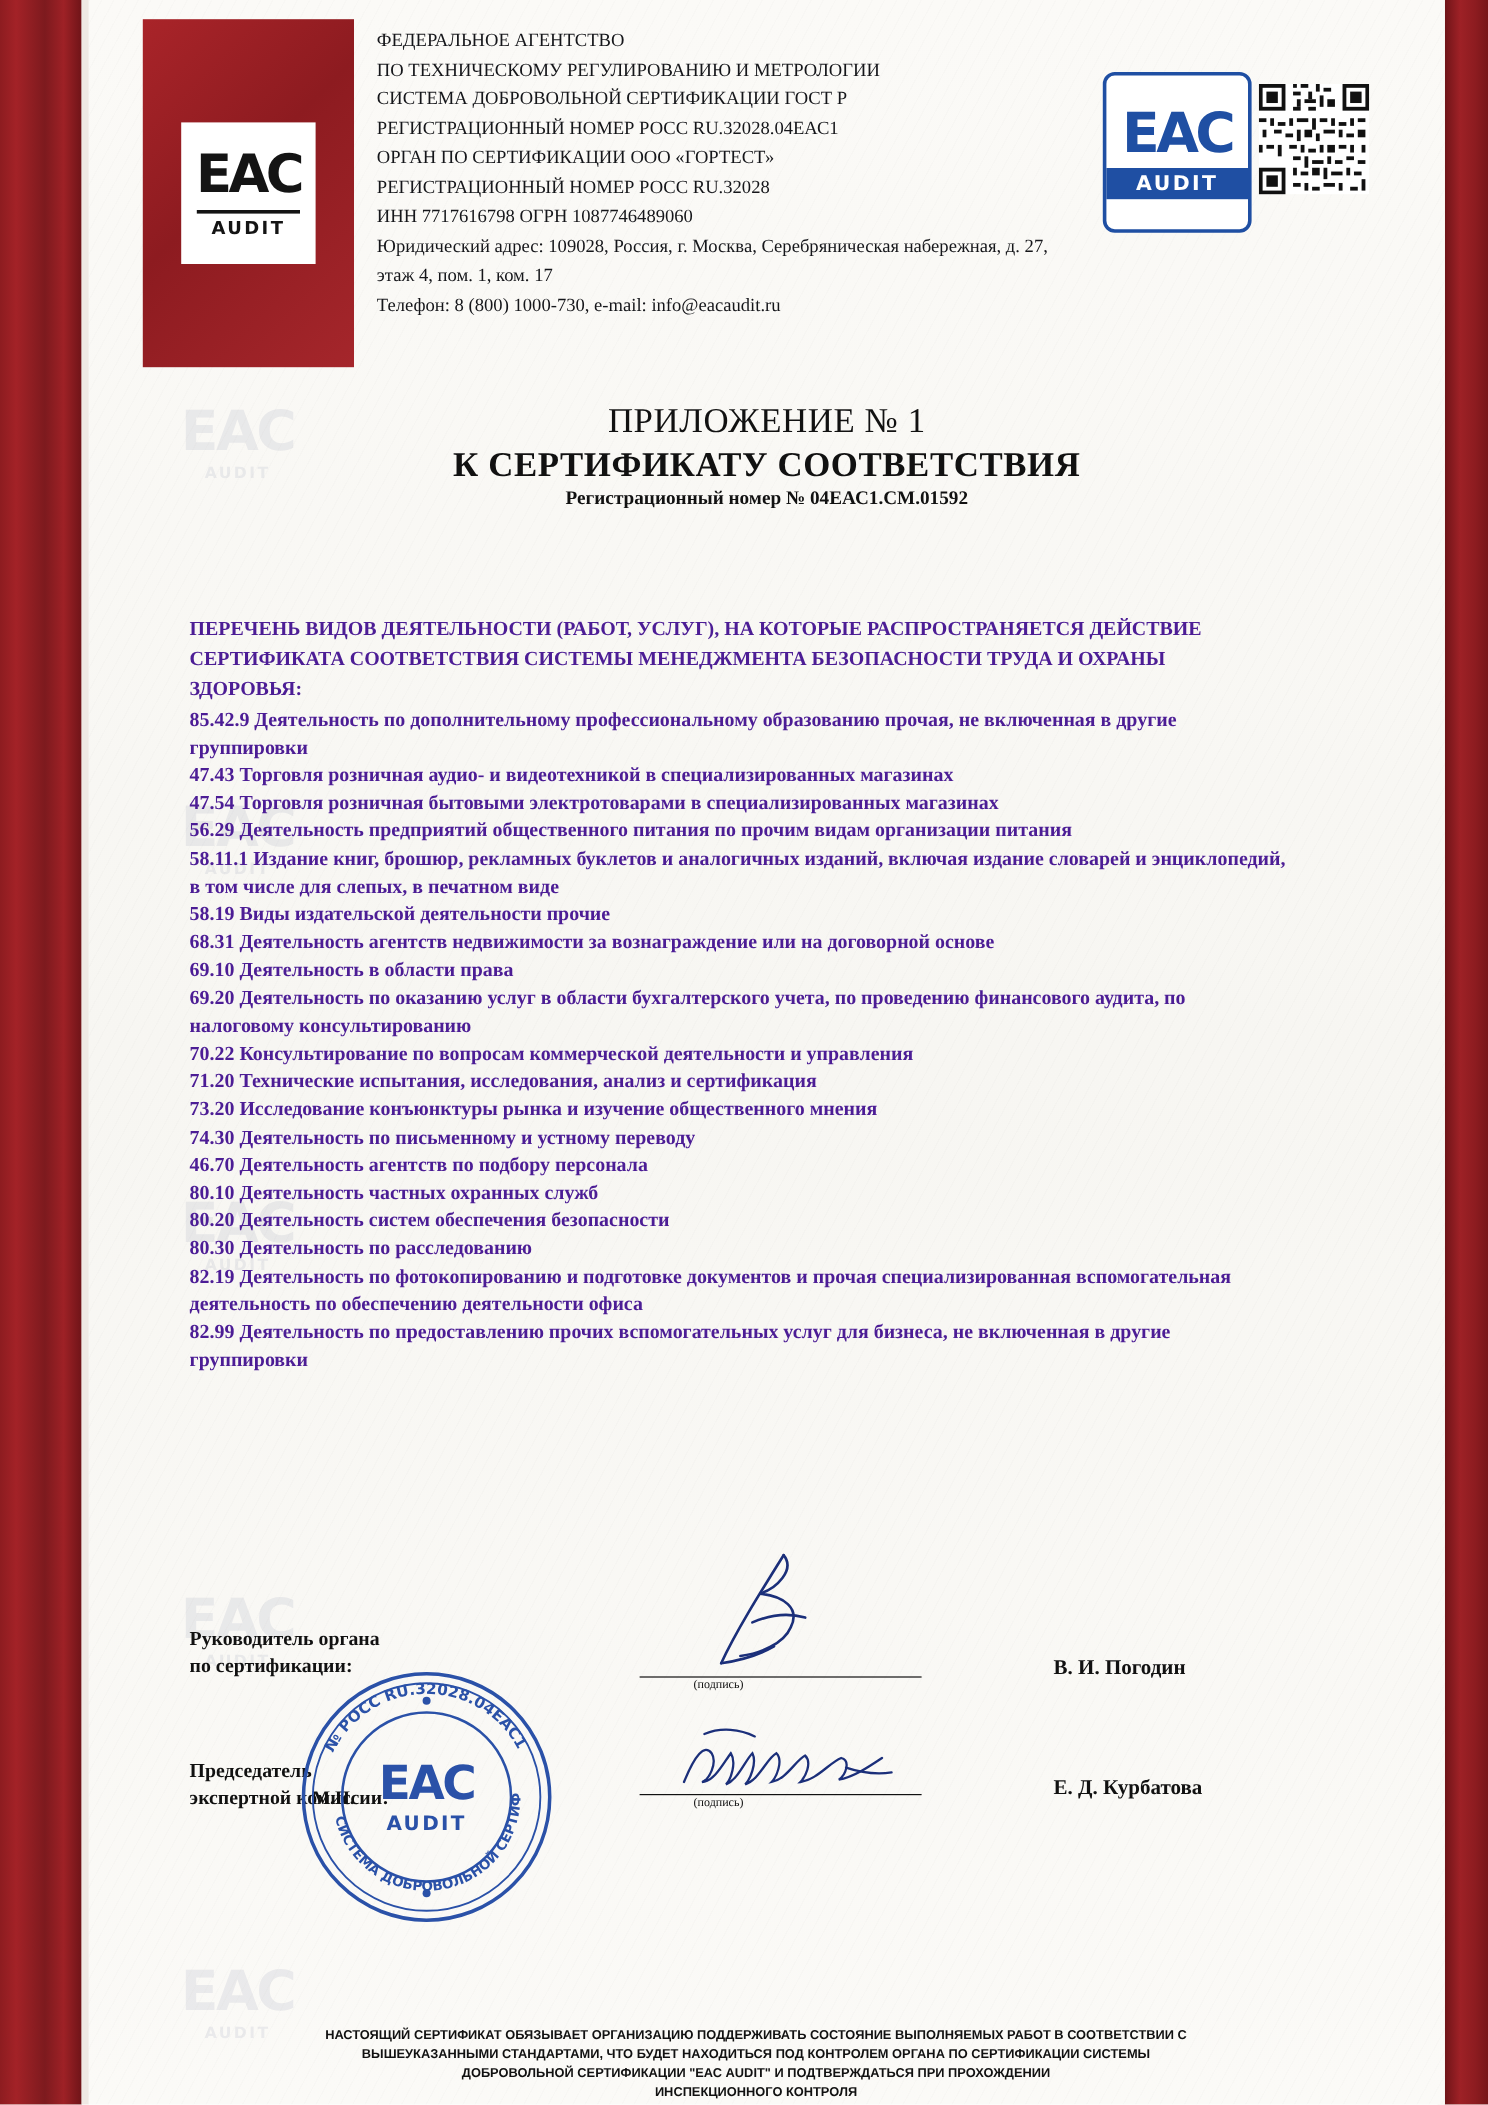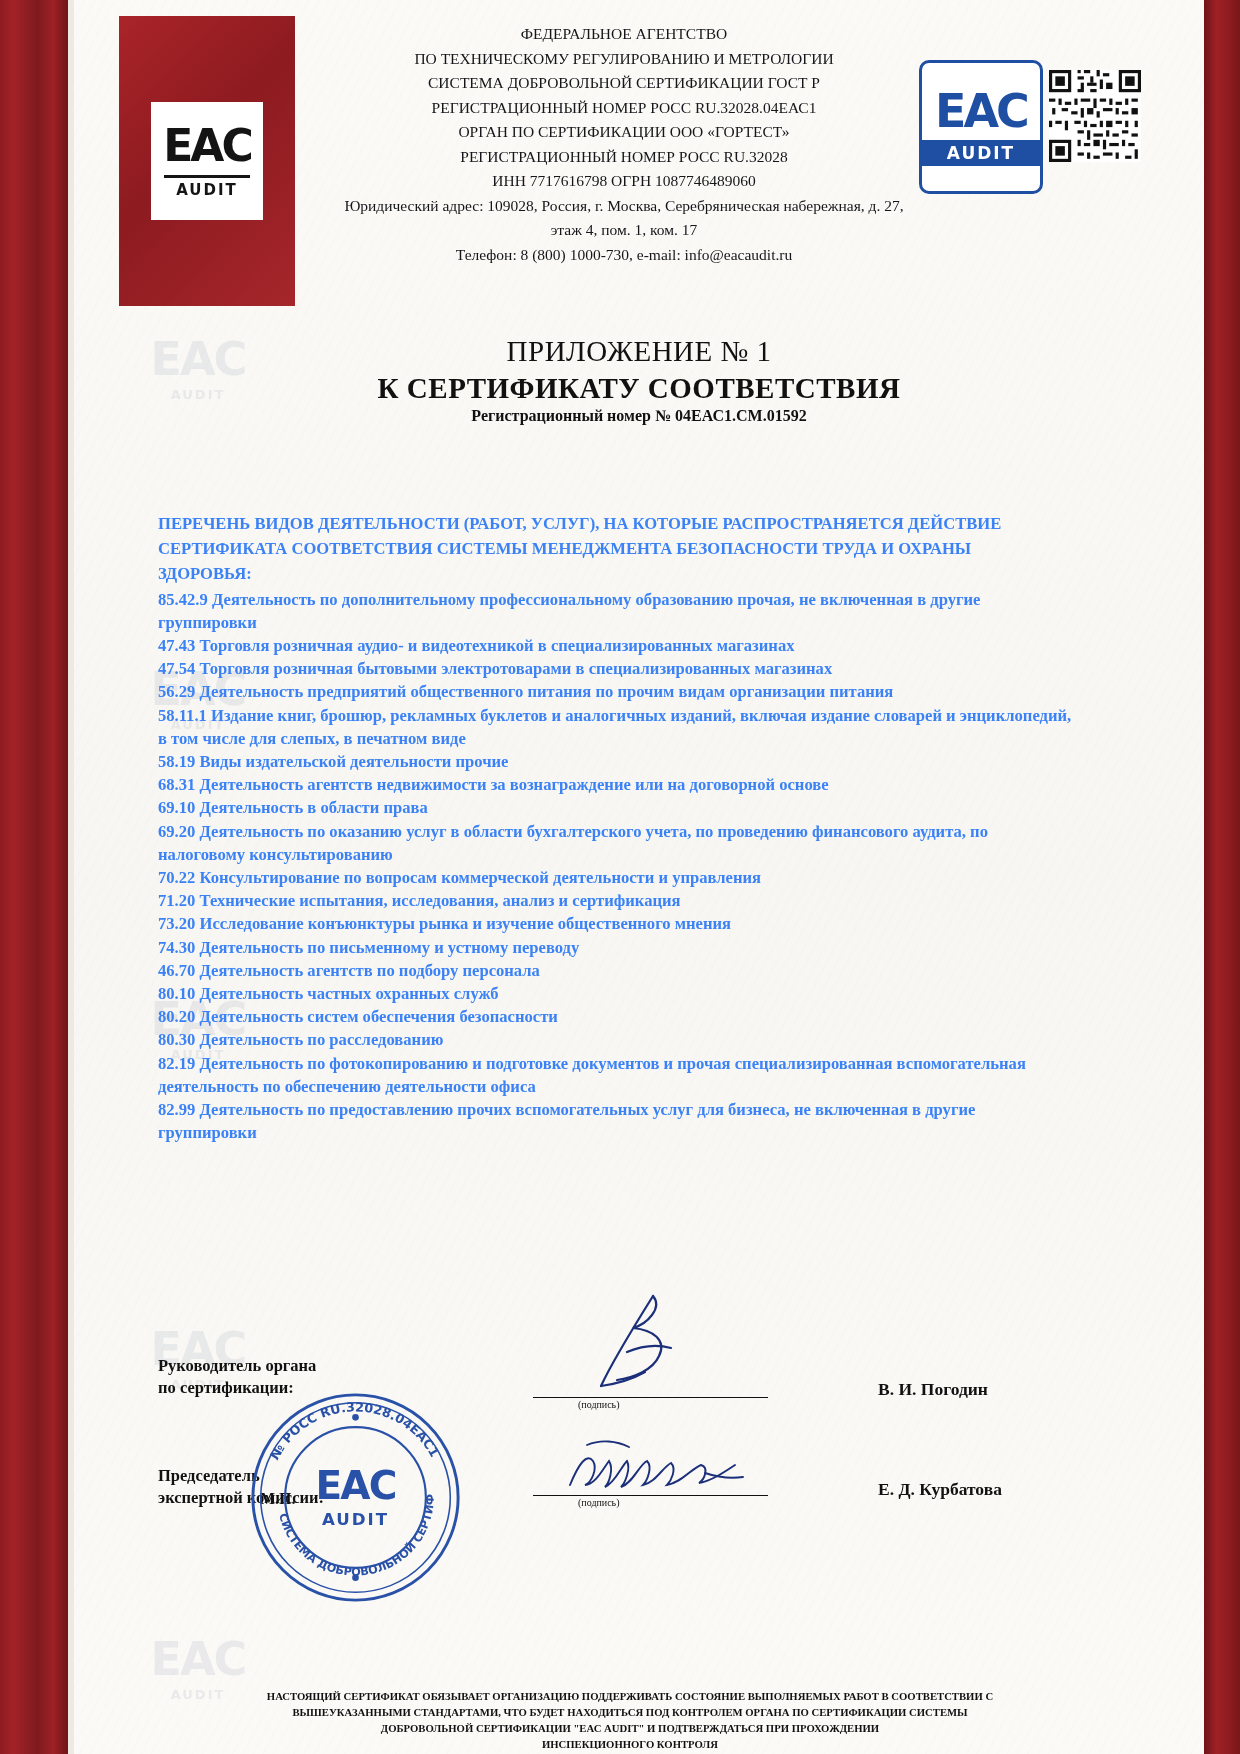--- a/index.html
+++ b/index.html
@@ -125,21 +125,20 @@
 
   .org-block {
     position: absolute;
     left: 240px;
     top: 14px;
     width: 620px;
     font-size: 15.5px;
     line-height: 24.5px;
     color: #15161a;
     font-family: "Liberation Serif", serif;
-    text-align: center;
   }
   .org-block div { white-space: nowrap; }
   .org-block .wrap { white-space: normal; }
 
   
   .eac-audit-blue {
     position: absolute;
     left: 845px;
     top: 52px;
     width: 118px;
@@ -210,21 +209,21 @@
 
   
   .body-area {
     position: absolute;
     left: 158px;
     top: 512px;
     width: 920px;
     font-size: 16.6px;
     line-height: 23.2px;
     font-weight: 700;
-    color: #3b82f6;
+    color: #4c1d95;
     text-align: left;
   }
   .body-area .intro {
     margin-bottom: 2px;
   }
   .body-area p {
     margin: 0;
     padding: 0;
   }
 
@@ -293,21 +292,21 @@
     height: 215px;
   }
 
   
   .footer {
     position: absolute;
     left: 190px;
     top: 1688px;
     width: 880px;
     text-align: center;
-    font-family: Liberation Serif, serif;
+    font-family: Liberation Sans, sans-serif;
     font-size: 10.7px;
     font-weight: 700;
     line-height: 16px;
     color: #111;
   }
   .footer .cut {
     overflow: hidden;
     height: 13px;
   }
 </style>

